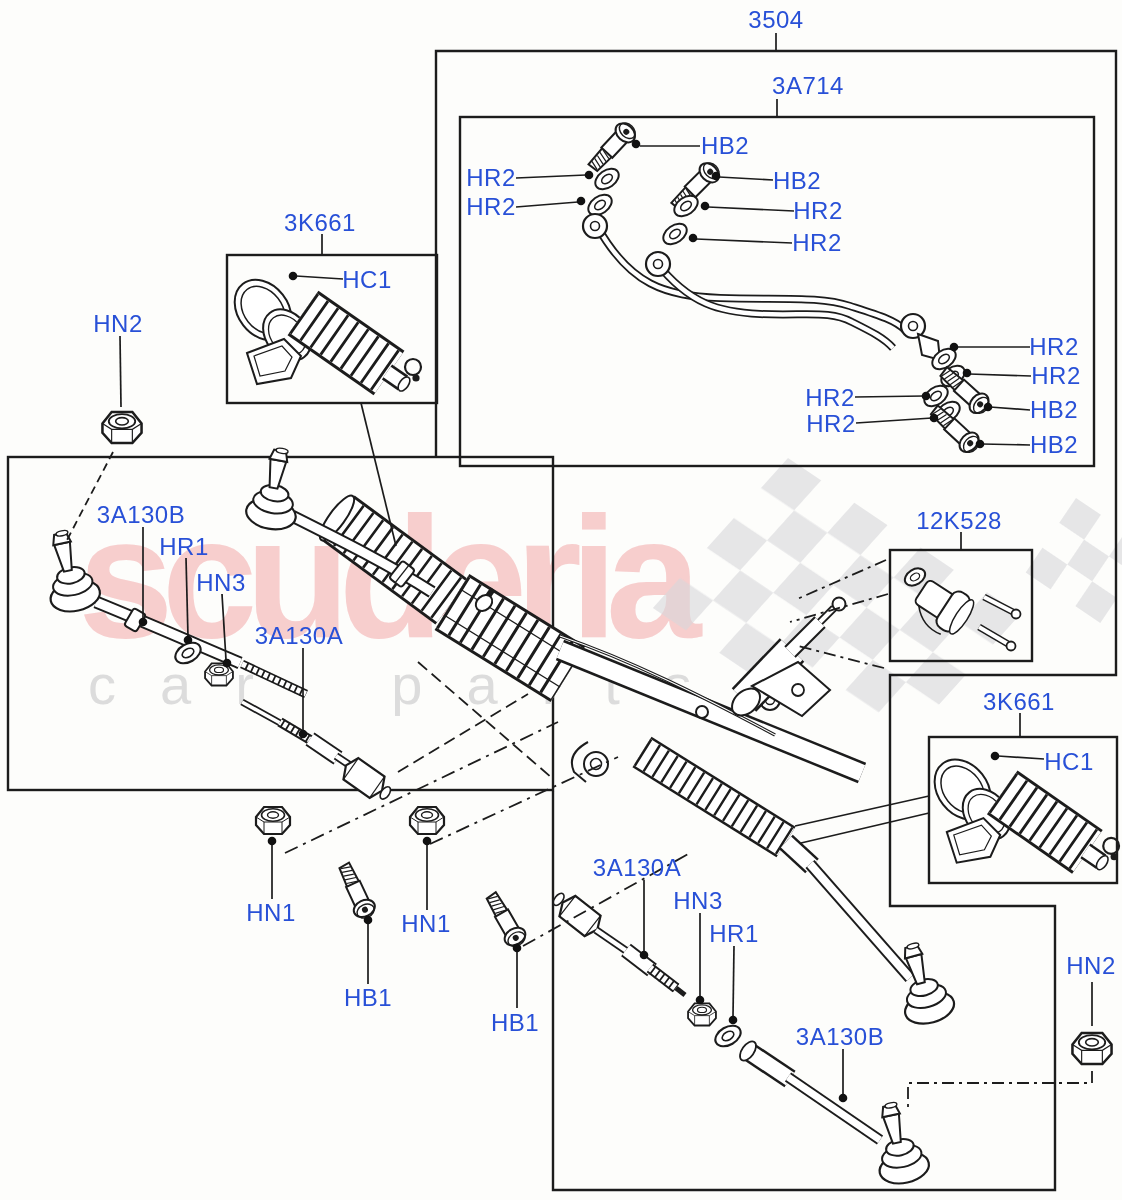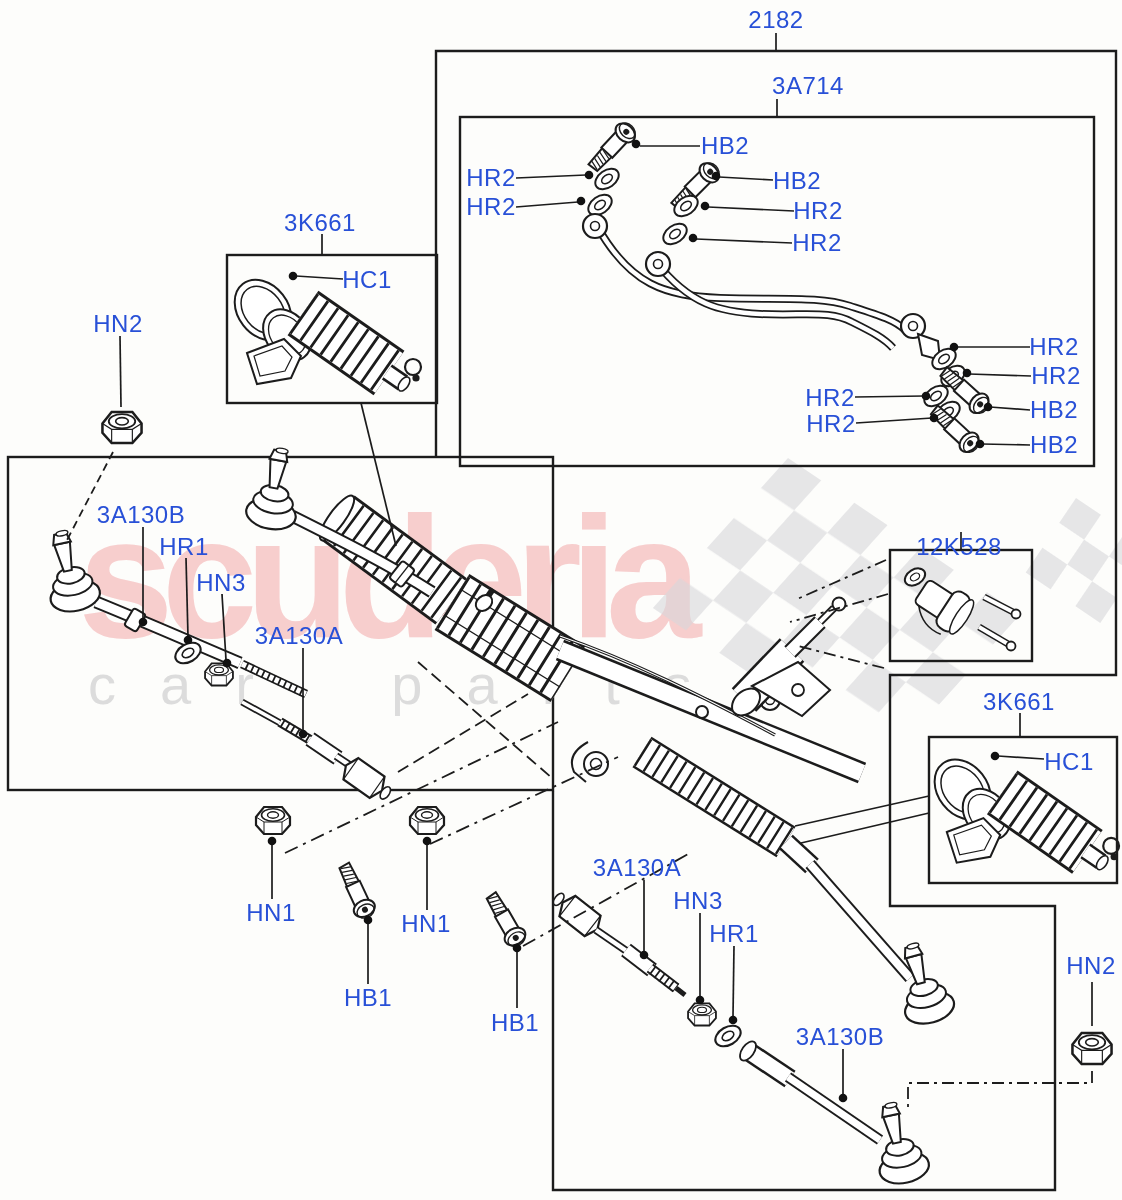--- a/index.html
+++ b/index.html
@@ -385,42 +385,42 @@
       <path d="M430,844 L618,757" stroke-dasharray="14 6 3 6"></path>
       <path d="M523,946 L690,853" stroke-dasharray="14 6 3 6"></path>
       <path d="M886,560 L795,600" stroke-dasharray="12 5 3 5"></path>
       <path d="M888,594 L790,622" stroke-dasharray="12 5 3 5"></path>
       <path d="M884,668 L798,646" stroke-dasharray="12 5 3 5"></path>
       <path d="M1092,1071 L1092,1083 L908,1083 L908,1108" stroke-dasharray="12 5 3 5"></path>
     </g>
   </svg>
 
   <div class="labels">
-      <span class="part-label" style="left: 776px; top: 20px;">2182</span>
+      <span class="part-label" style="left: 776px; top: 20px;">3504</span>
       <span class="part-label" style="left: 808px; top: 86px;">3A714</span>
       <span class="part-label" style="left: 725px; top: 146px;">HB2</span>
       <span class="part-label" style="left: 491px; top: 178px;">HR2</span>
       <span class="part-label" style="left: 491px; top: 207px;">HR2</span>
       <span class="part-label" style="left: 797px; top: 181px;">HB2</span>
       <span class="part-label" style="left: 818px; top: 211px;">HR2</span>
       <span class="part-label" style="left: 817px; top: 243px;">HR2</span>
       <span class="part-label" style="left: 1054px; top: 347px;">HR2</span>
       <span class="part-label" style="left: 1056px; top: 376px;">HR2</span>
       <span class="part-label" style="left: 1054px; top: 410px;">HB2</span>
       <span class="part-label" style="left: 1054px; top: 445px;">HB2</span>
       <span class="part-label" style="left: 830px; top: 398px;">HR2</span>
       <span class="part-label" style="left: 831px; top: 424px;">HR2</span>
       <span class="part-label" style="left: 320px; top: 223px;">3K661</span>
       <span class="part-label" style="left: 367px; top: 280px;">HC1</span>
       <span class="part-label" style="left: 118px; top: 324px;">HN2</span>
       <span class="part-label" style="left: 141px; top: 515px;">3A130B</span>
       <span class="part-label" style="left: 184px; top: 547px;">HR1</span>
       <span class="part-label" style="left: 221px; top: 583px;">HN3</span>
       <span class="part-label" style="left: 299px; top: 636px;">3A130A</span>
-      <span class="part-label" style="left: 959px; top: 547px;">12K528</span>
+      <span class="part-label" style="left: 959px; top: 521px;">12K528</span>
       <span class="part-label" style="left: 1019px; top: 702px;">3K661</span>
       <span class="part-label" style="left: 1069px; top: 762px;">HC1</span>
       <span class="part-label" style="left: 271px; top: 913px;">HN1</span>
       <span class="part-label" style="left: 426px; top: 924px;">HN1</span>
       <span class="part-label" style="left: 368px; top: 998px;">HB1</span>
       <span class="part-label" style="left: 515px; top: 1023px;">HB1</span>
       <span class="part-label" style="left: 637px; top: 868px;">3A130A</span>
       <span class="part-label" style="left: 698px; top: 901px;">HN3</span>
       <span class="part-label" style="left: 734px; top: 934px;">HR1</span>
       <span class="part-label" style="left: 840px; top: 1037px;">3A130B</span>

